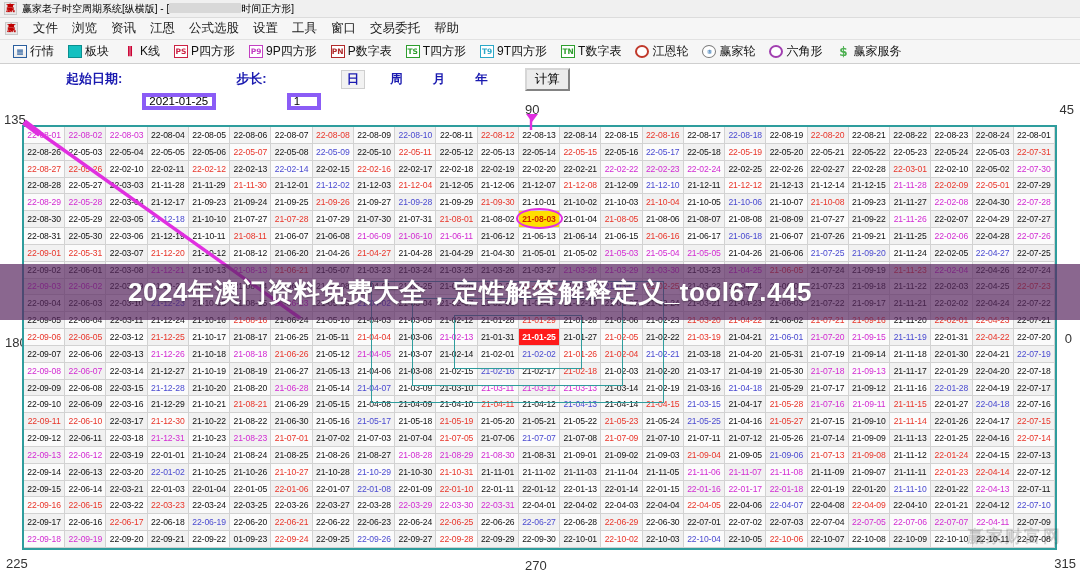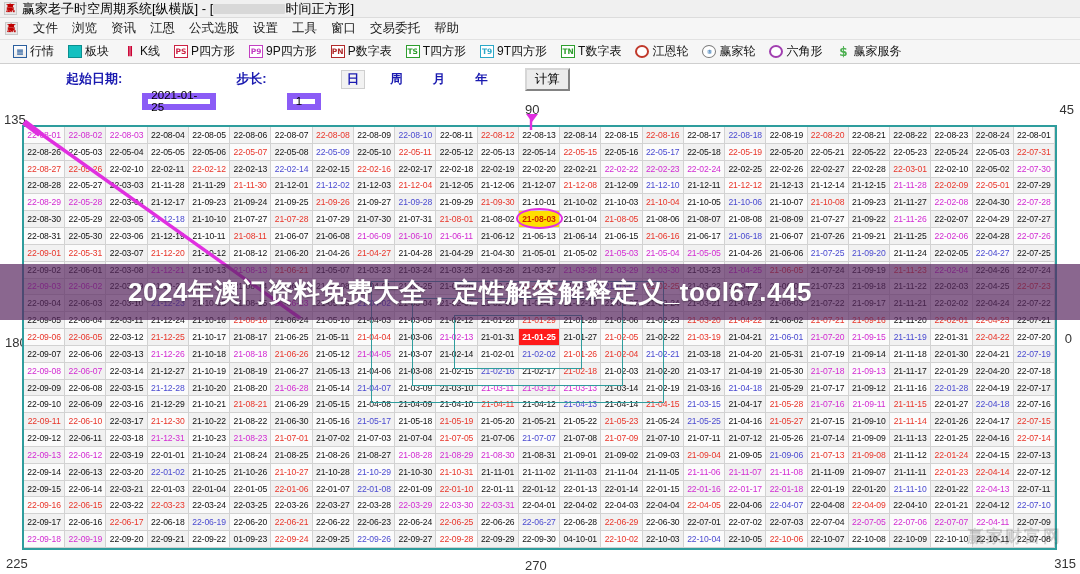--- a/index.html
+++ b/index.html
@@ -14,21 +14,21 @@
   #titlebar{
     height:18px; background:#f0f0f0; border-bottom:1px solid #dcdcdc;
     display:flex; align-items:center; padding:0 4px; gap:5px;
   }
   .applogo{
     width:13px;height:13px;flex:0 0 13px;background:#e8e8e8;
     border:1px solid #c9c9c9;color:#c00000;font-size:9px;font-weight:bold;
     display:flex;align-items:center;justify-content:center;line-height:1;
     font-family:"DejaVu Sans",sans-serif;
   }
-  #titletext{ font-size:13px; color:#000; white-space:nowrap;}
+  #titletext{ font-size:10px; color:#000; white-space:nowrap;}
   .redact{
     display:inline-block;width:72px;height:10px;background:#d8d8d8;
     vertical-align:-1px;border-radius:1px;
   }
 
   
   #menubar{
     height:22px;background:#f6f6f6;border-bottom:1px solid #e2e2e2;
     display:flex;align-items:center;padding:0 5px;gap:0px;
   }
@@ -60,21 +60,21 @@
   .ic-ring3{border-radius:50%;border:2px solid #a13fb0;background:#fff;}
   .ic-dollar{color:#4caf50;font-size:12px;font-weight:bold;}
 
   
   #parambar{
     height:30px;background:#ffffff;display:flex;align-items:center;
     padding:0 6px;gap:20px;position:relative;
   }
   .plabel{font-size:13px;color:#1a1ab0;font-weight:bold;white-space:nowrap;}
   .pinput{
-    border:6px solid #8b5cf6;background:#fff;height:17px;font-size:11.5px;
+    border:4px solid #8b5cf6;background:#fff;height:17px;font-size:11.5px;
     display:flex;align-items:center;padding:0 3px;color:#000;
     font-family:"Liberation Sans",sans-serif;
     margin-top:44px;
   }
   #date-input{width:74px;}
   #step-input{width:34px;}
   .punit{font-size:12.5px;color:#1a1ab0;font-weight:bold;padding:0 5px;}
   #unit-day{border:1px solid #cfcfcf;background:#f2f2f2;}
   #calc-btn{
     border:2px outset #d6d6d6;background:#ececec;font-size:12.5px;color:#000;
@@ -859,21 +859,21 @@
       <div class="cell alt ">22-09-21</div>
       <div class="cell  ">22-09-22</div>
       <div class="cell alt ">01-09-23</div>
       <div class="cell  red">22-09-24</div>
       <div class="cell alt ">22-09-25</div>
       <div class="cell  blue">22-09-26</div>
       <div class="cell alt ">22-09-27</div>
       <div class="cell  red">22-09-28</div>
       <div class="cell alt ">22-09-29</div>
       <div class="cell  ">22-09-30</div>
-      <div class="cell alt ">04-10-01</div>
+      <div class="cell alt ">22-10-01</div>
       <div class="cell  red">22-10-02</div>
       <div class="cell alt ">22-10-03</div>
       <div class="cell  blue">22-10-04</div>
       <div class="cell alt ">22-10-05</div>
       <div class="cell  red">22-10-06</div>
       <div class="cell alt ">22-10-07</div>
       <div class="cell  ">22-10-08</div>
       <div class="cell alt ">22-10-09</div>
       <div class="cell  ">22-10-10</div>
       <div class="cell alt ">22-10-11</div>

